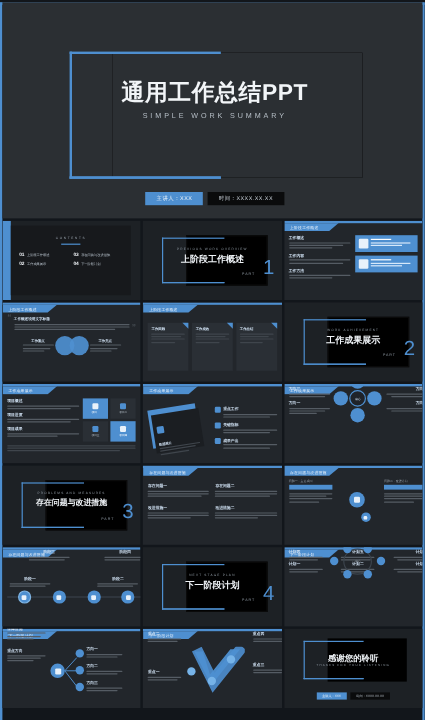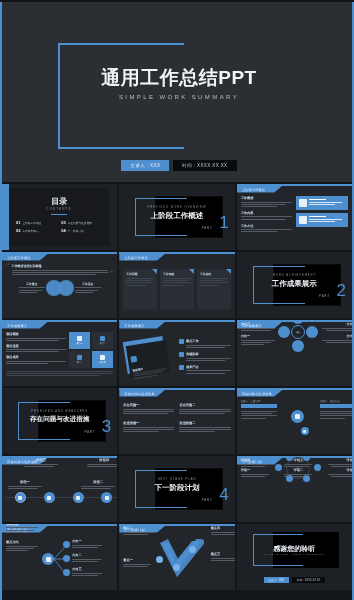--- a/index.html
+++ b/index.html
@@ -118,21 +118,20 @@
       <span class="meta-b">时间：XXXX.XX.XX</span>
     </div>
   </div>
 
   <div class="grid">
 
     <div class="slide dark">
       <div style="position:absolute;left:0;top:0;width:7px;height:100%;background:#4e8fd0"></div>
       <div style="position:absolute;left:7px;top:4px;right:8px;bottom:4px;background:#17191c">
         <div style="text-align:center;padding-top:8px">
-          <div style="font-size:8px;font-weight:700;color:#f0f4f8">目录</div>
           <div style="font-size:2.6px;letter-spacing:1.4px;color:#9aa4ae;margin-top:1px">CONTENTS</div>
           <div style="width:16px;height:1px;background:#4e8fd0;margin:3px auto 0"></div>
         </div>
         <div style="display:grid;grid-template-columns:1fr 1fr;gap:3px 4px;padding:5px 7px 0">
           <div style="display:flex;gap:2px;align-items:center">
             <span style="font-size:4px;font-weight:700;color:#f0f4f8">01</span>
             <span style="font-size:2.7px;color:#b6c0ca">上阶段工作概述</span>
           </div>
           <div style="display:flex;gap:2px;align-items:center">
             <span style="font-size:4px;font-weight:700;color:#f0f4f8">03</span>

